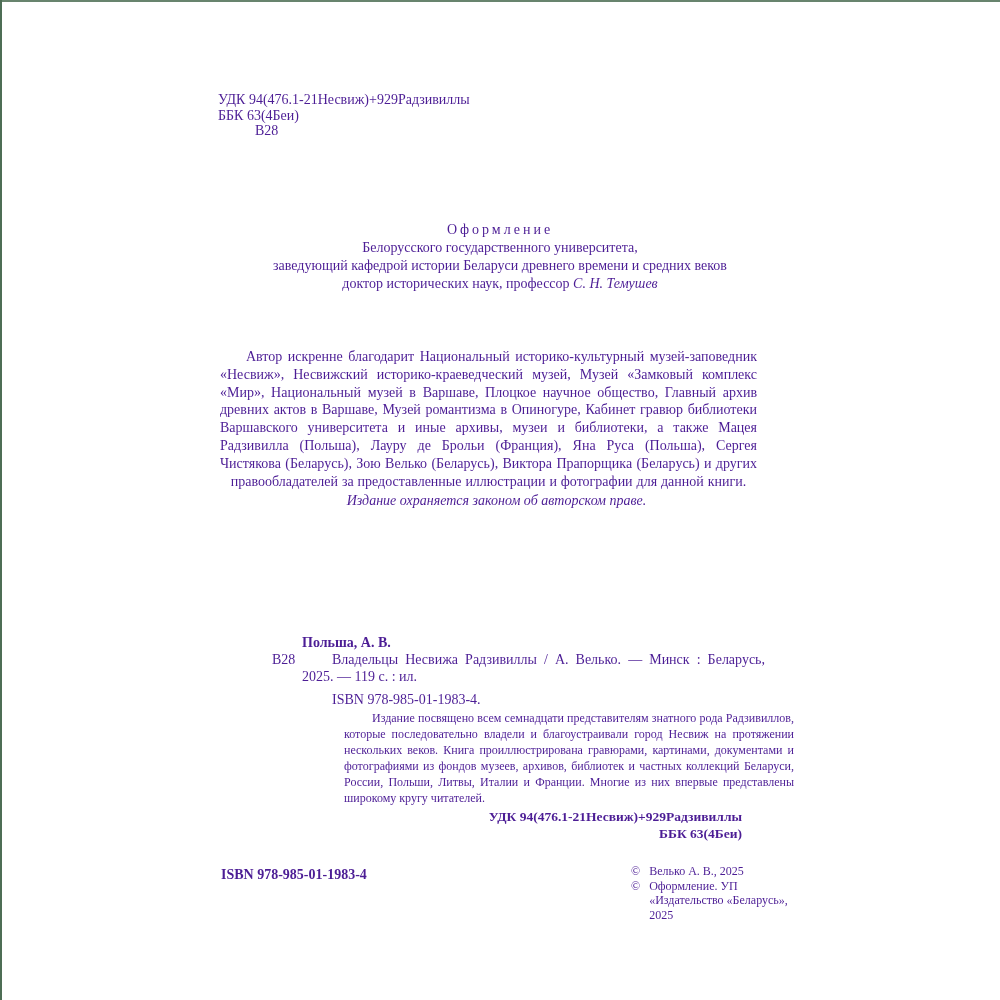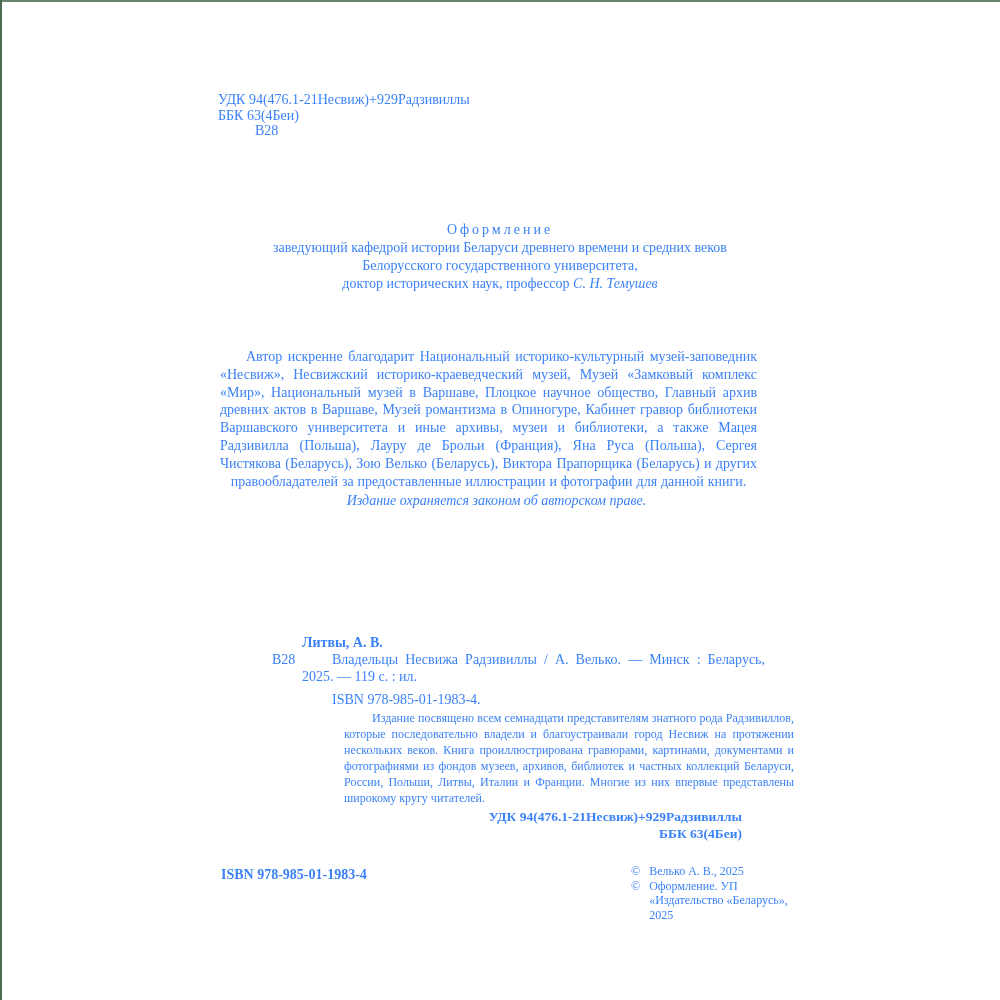--- a/index.html
+++ b/index.html
@@ -49,45 +49,45 @@
   }
   
   .footer-isbn{left:221px;top:866px;font-weight:bold;}
   .copyright{left:631px;top:864px;font-size:12px;line-height:14.6px;}
   .c-row{display:flex;gap:9px;}
   .c-row .c-text{width:158px;}
 </style>
 </head>
 <body>
 
-<div class="page" style="color: #3b82f6;">
+<div class="page" style="color: #4c1d95;">
   <div class="edge-left" style="background: rgb(77, 110, 85);"></div>
   <div class="edge-top" style="background: rgb(77, 110, 85);"></div>
 
   <div class="blk udc-top">
     <div>УДК 94(476.1-21Несвиж)+929Радзивиллы</div>
     <div>ББК 63(4Беи)</div>
     <div class="sign">В28</div>
   </div>
 
   <div class="blk reviewer">
     <div class="head">Оформление</div>
+    <div>Белорусского государственного университета,</div>
     <div>заведующий кафедрой истории Беларуси древнего времени и средних веков</div>
-    <div>Белорусского государственного университета,</div>
     <div><span>доктор исторических наук, профессор </span><span class="it">С. Н. Темушев</span></div>
   </div>
 
   <div class="blk thanks">Автор искренне благодарит Национальный историко-культурный музей-заповедник «Несвиж», Несвижский историко-краеведческий музей, Музей «Замковый комплекс «Мир», Национальный музей в Варшаве, Плоцкое научное общество, Главный архив древних актов в Варшаве, Музей романтизма в Опиногуре, Кабинет гравюр библиотеки Варшавского университета и иные архивы, музеи и библиотеки, а также Мацея Радзивилла (Польша), Лауру де Брольи (Франция), Яна Руса (Польша), Сергея Чистякова (Беларусь), Зою Велько (Беларусь), Виктора Прапорщика (Беларусь) и других правообладателей за предоставленные иллюстрации и фотографии для данной книги.</div>
 
   <div class="blk legal">
     <div>Издание охраняется законом об авторском праве.</div>
   </div>
 
   <div class="blk card">
-    <div class="card-author">Литвы, А. В.</div>
+    <div class="card-author">Польша, А. В.</div>
     <div class="card-body">
       <span class="card-sign">В28</span>
       <div class="card-desc">Владельцы Несвижа Радзивиллы / А. Велько. — Минск : Беларусь, 2025. — 119 с. : ил.</div>
     </div>
     <div class="card-isbn">ISBN 978-985-01-1983-4.</div>
     <div class="card-ann">Издание посвящено всем семнадцати представителям знатного рода Радзивиллов, которые последовательно владели и благоустраивали город Несвиж на протяжении нескольких веков. Книга проиллюстрирована гравюрами, картинами, документами и фотографиями из фондов музеев, архивов, библиотек и частных коллекций Беларуси, России, Польши, Литвы, Италии и Франции. Многие из них впервые представлены широкому кругу читателей.</div>
     <div class="card-codes">
       <div>УДК 94(476.1-21Несвиж)+929Радзивиллы</div>
       <div>ББК 63(4Беи)</div>
     </div>

